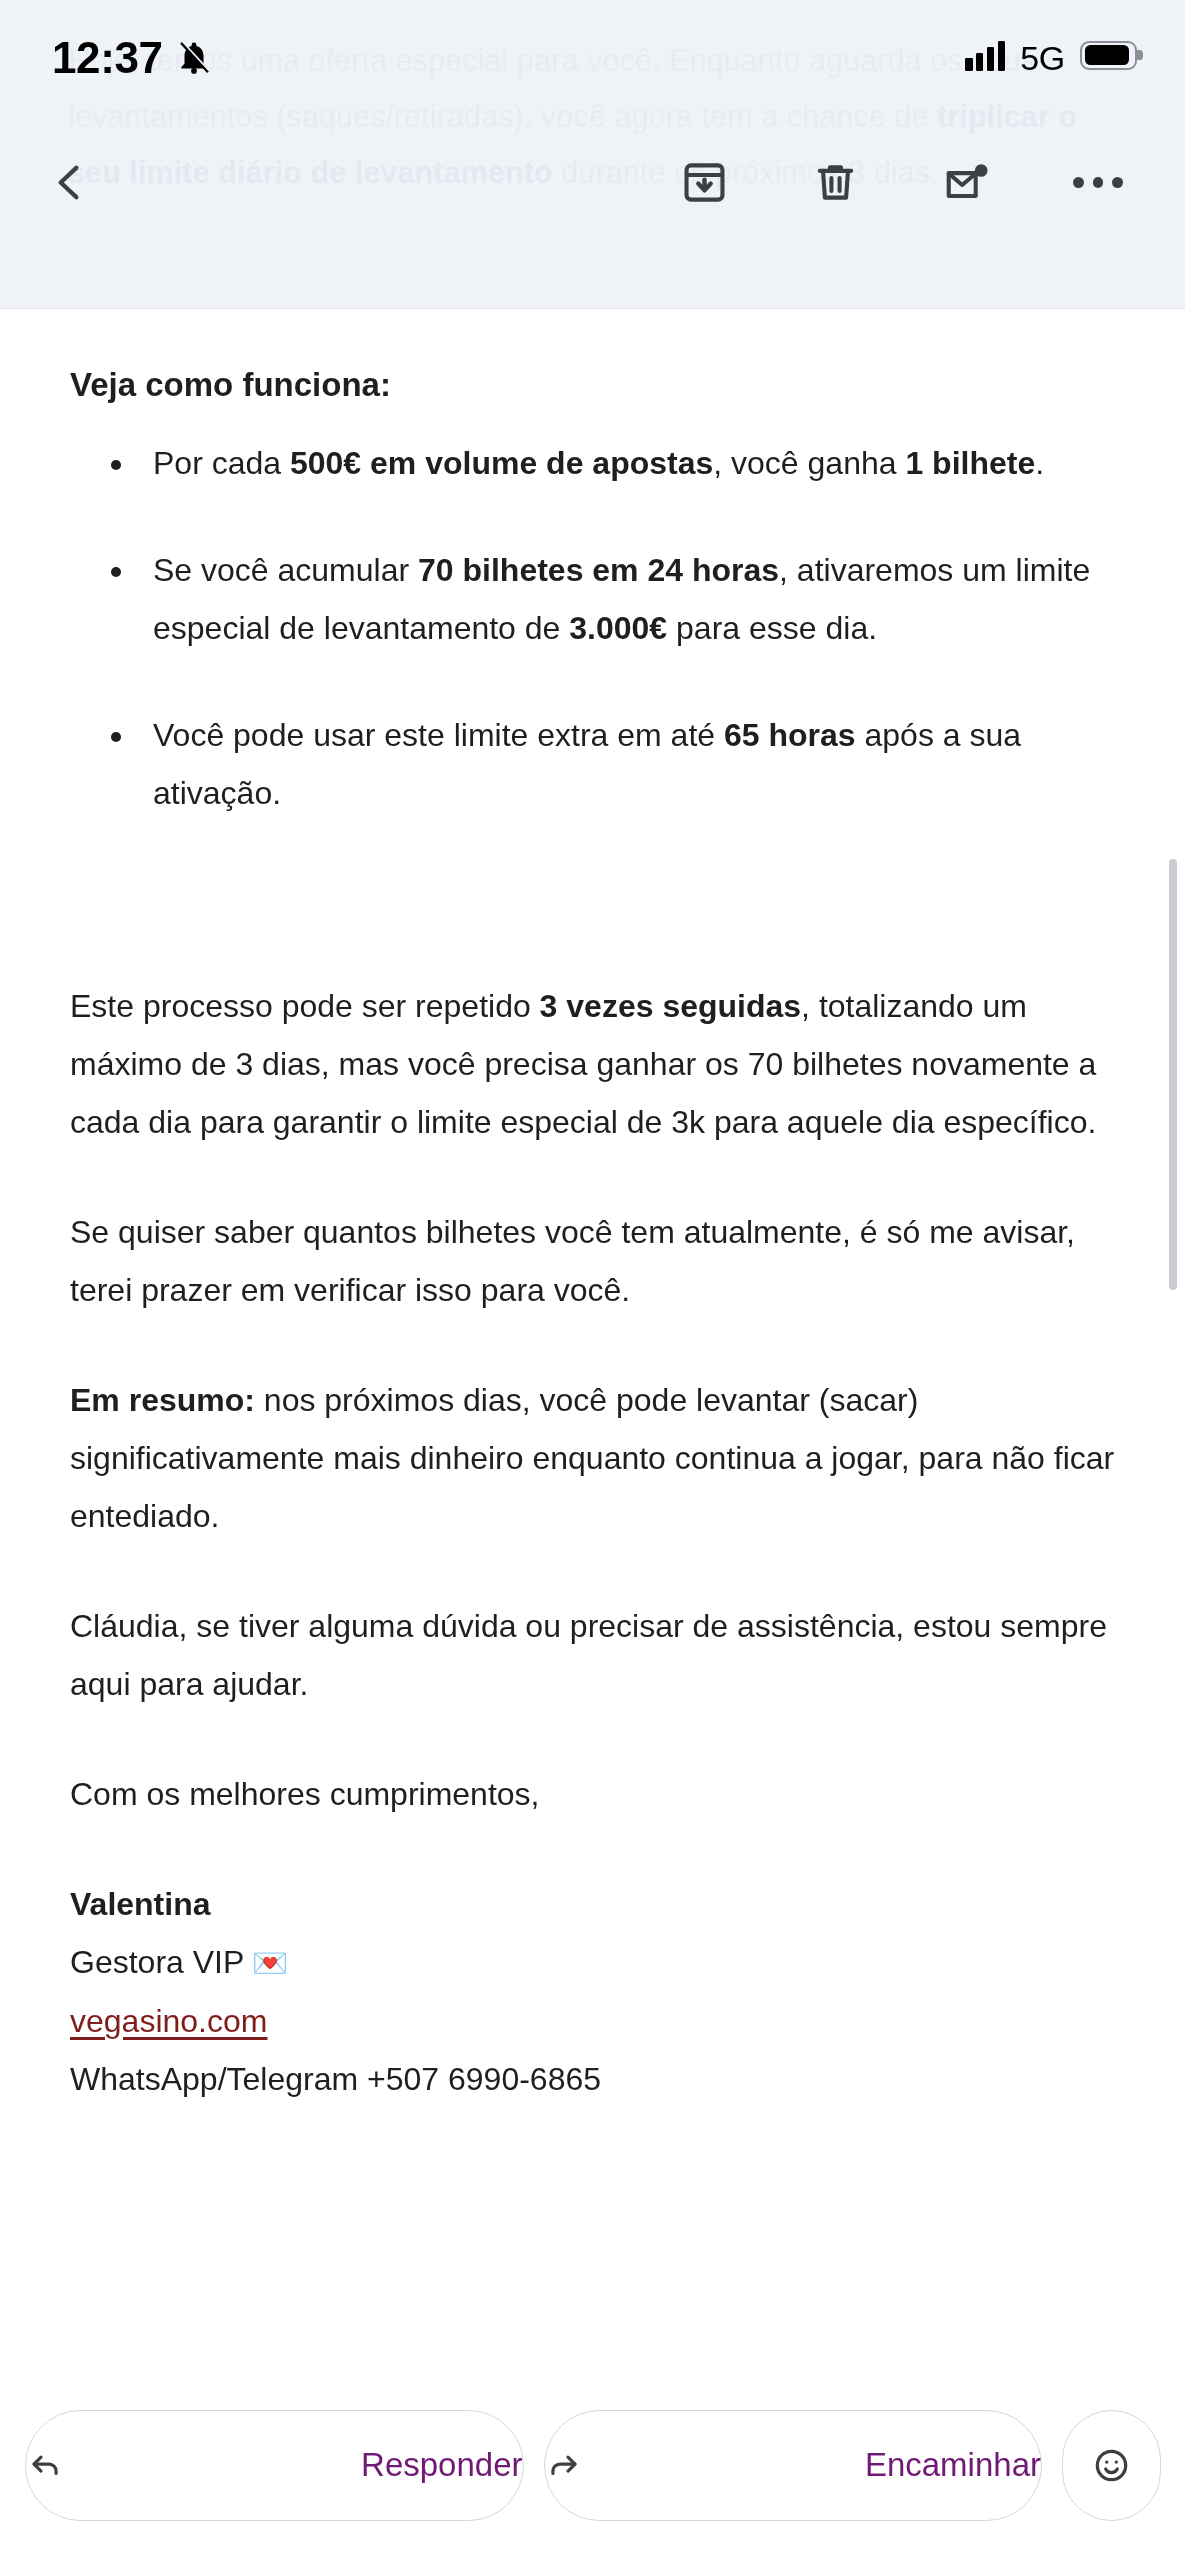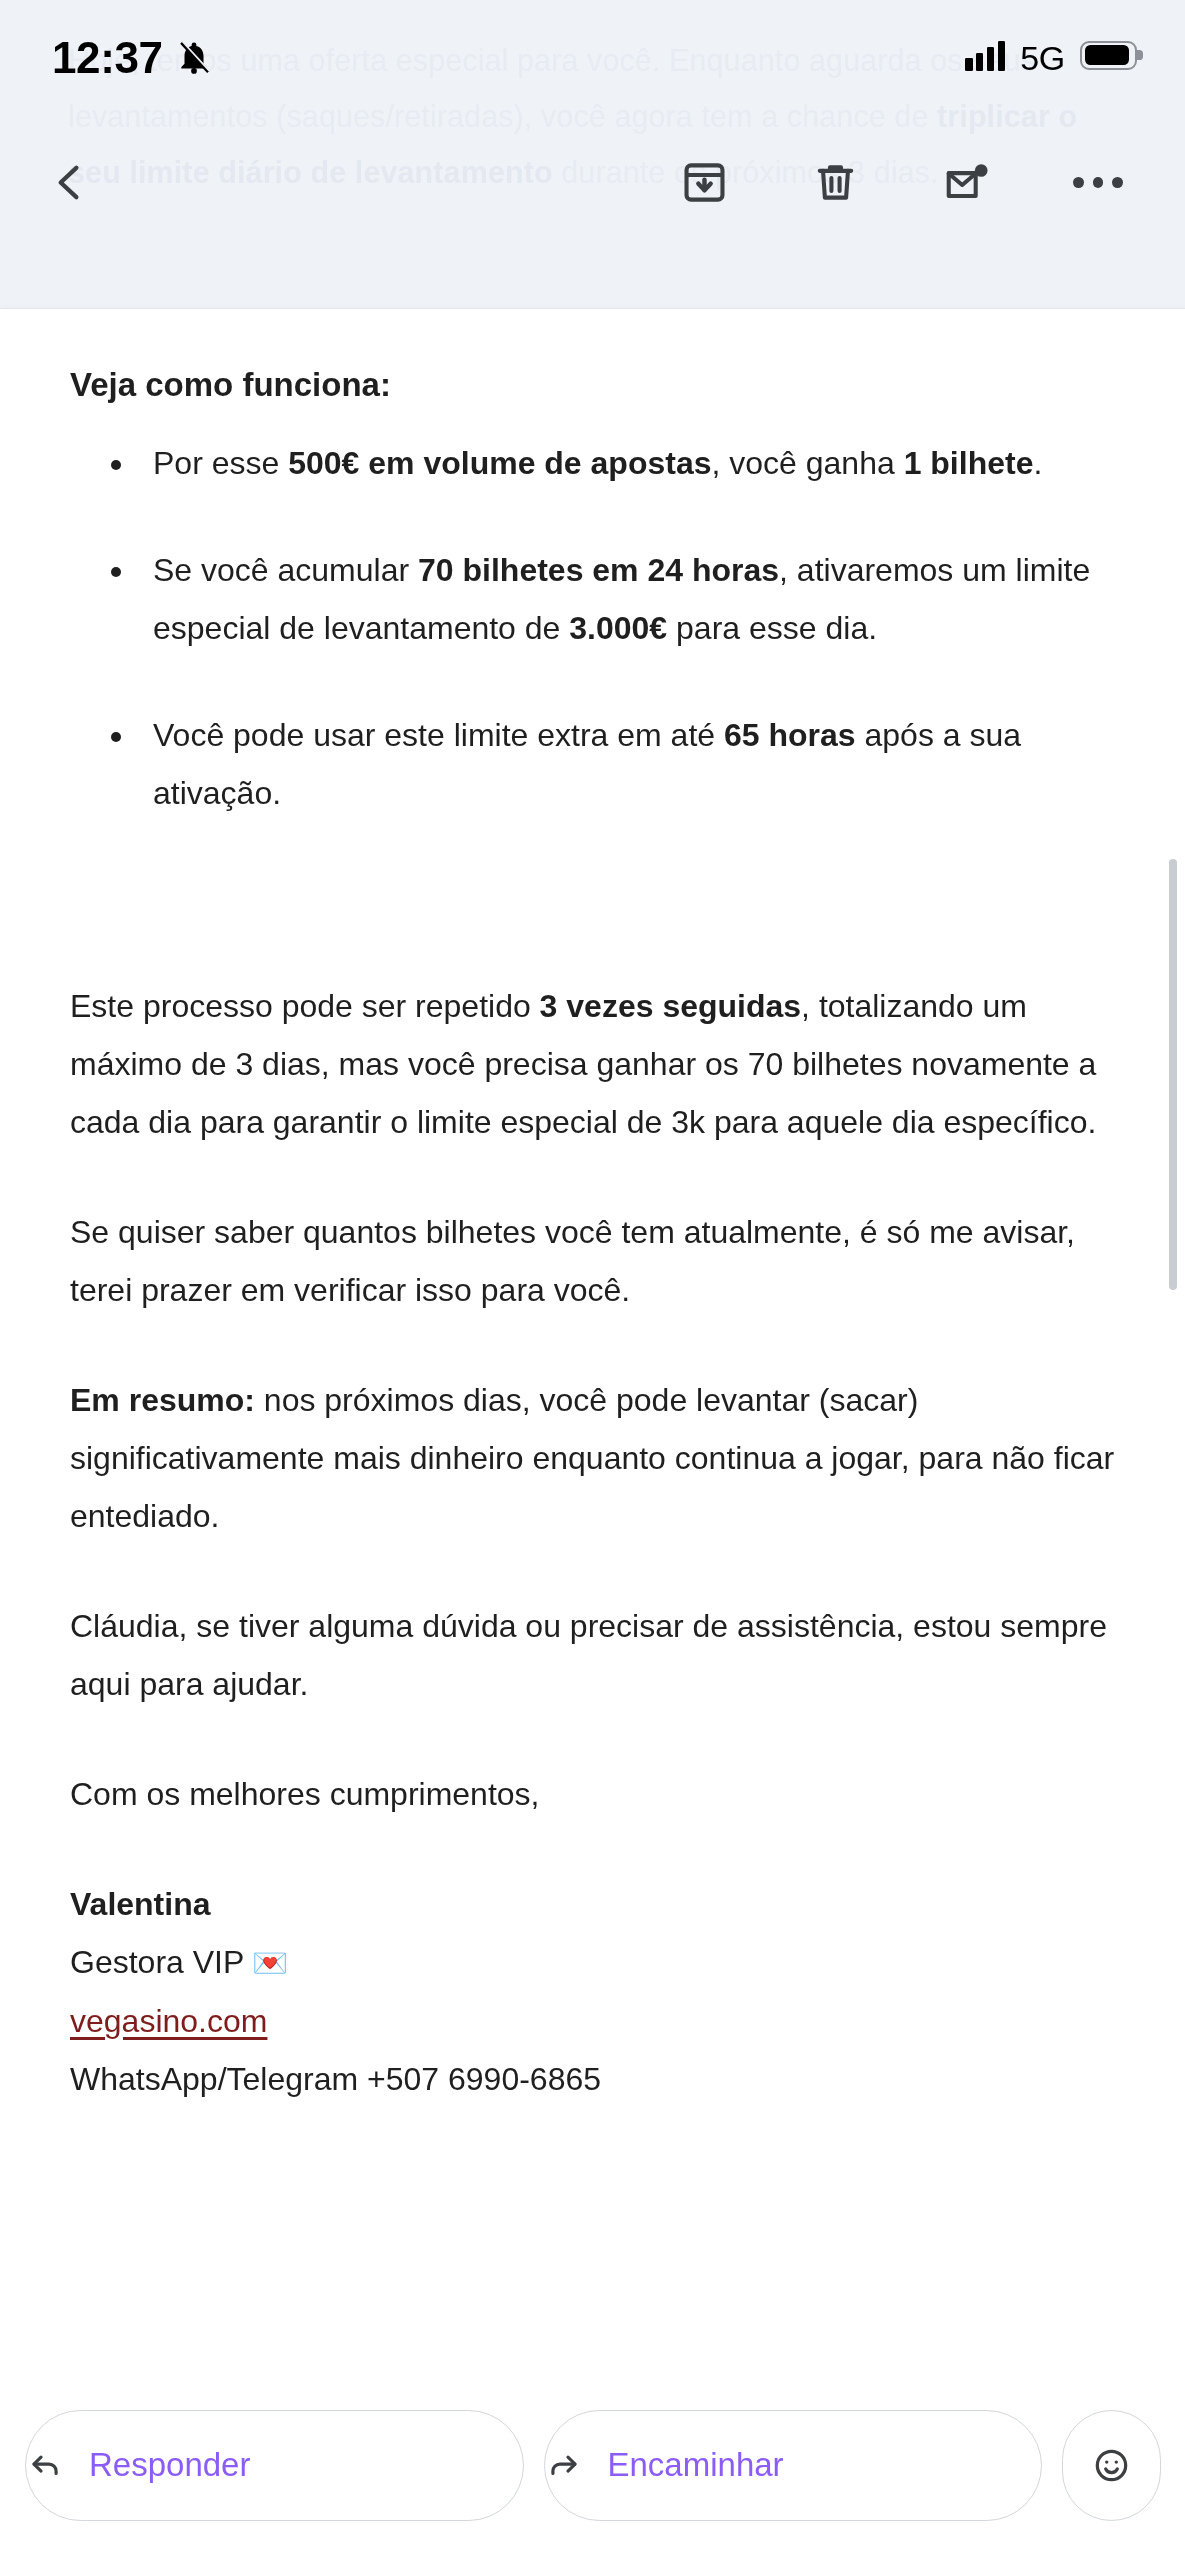--- a/index.html
+++ b/index.html
@@ -148,24 +148,24 @@
     gap:20px;
     padding:0 25px 32px 25px;
     background:#fff;
   }
   .pill{
     flex:1 1 0;
     height:111px;
     border:1.8px solid #d3d6db;
     border-radius:63px;
     background:#fff;
-    display:flex; align-items:center; justify-content:flex-start;
+    display:flex; align-items:center; justify-content:space-between;
     gap:25px;
     font-size:33px;
-    color:#8b5cf6;
+    color:#701a75;
   }
   .pill svg{ display:block; }
   .round{
     width:99px; height:111px;
     border:1.8px solid #d3d6db;
     border-radius:63px;
     background:#fff;
     display:flex; align-items:center; justify-content:center;
     color:#3d4043;
   }
@@ -253,21 +253,21 @@
   <div class="shadowline"></div>
 </div>
 
 <div class="body">
   <div class="content">
 
     <div class="h-strong">Veja como funciona:</div>
 
     <ul class="blist">
       <li>
-        <span>Por esse </span><b>500€ em volume de apostas</b><span>, você ganha </span><b>1 bilhete</b><span>.</span>
+        <span>Por cada </span><b>500€ em volume de apostas</b><span>, você ganha </span><b>1 bilhete</b><span>.</span>
       </li>
       <li>
         <span>Se você acumular </span><b>70 bilhetes em 24 horas</b><span>, ativaremos um limite especial de levantamento de </span><b>3.000€</b><span> para esse dia.</span>
       </li>
       <li>
         <span>Você pode usar este limite extra em até </span><b>65 horas</b><span> após a sua ativação.</span>
       </li>
     </ul>
 
     <div class="gap-big"></div>

